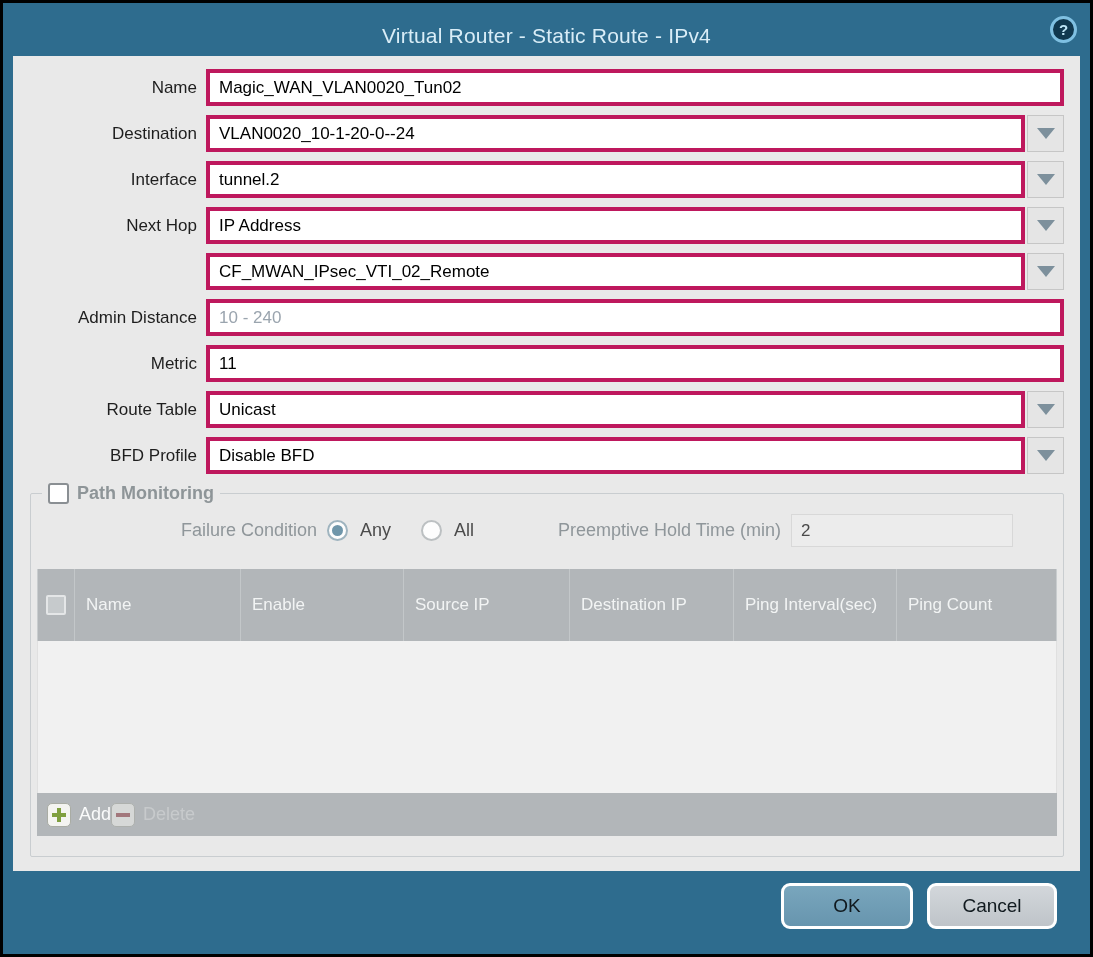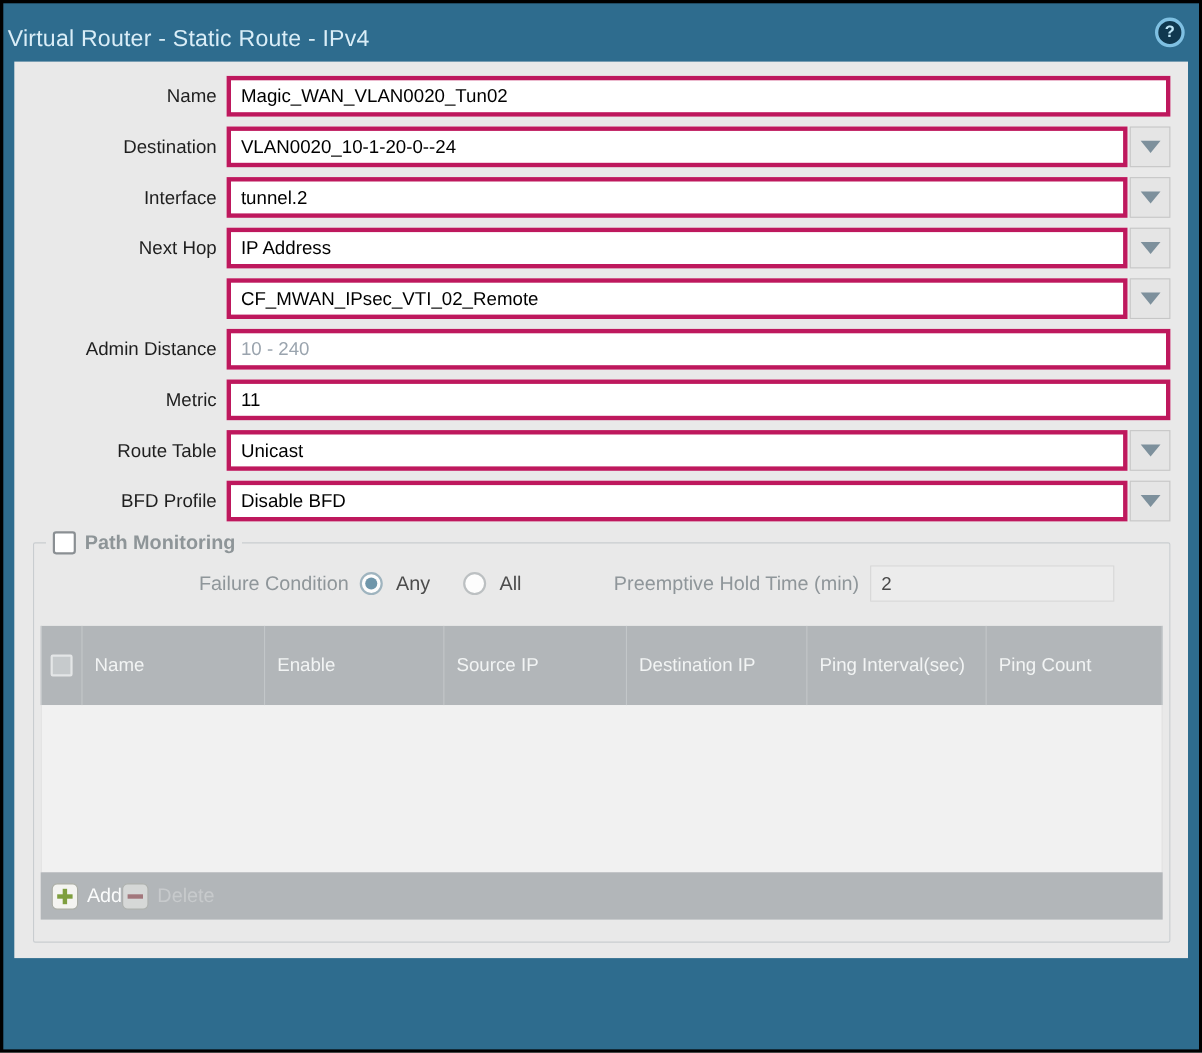--- a/index.html
+++ b/index.html
@@ -10,21 +10,21 @@
     position:relative;
     overflow:hidden;
   }
   .dialog {
     position:absolute; left:3px; top:3px; right:3px; bottom:3px;
     background:#2e6c8e;
   }
   
   .titlebar {
     height:66px; display:flex; align-items:center;
-    padding:0 4px; position:relative;
+    padding:0 4px; position:relative;justify-content:center;
   }
   .titlebar .title {
     color:#d9edf7; font-size:21px; letter-spacing:.2px;
   }
   .help-btn {
     position:absolute; right:13px; top:13px;
     width:27px; height:27px; border-radius:50%;
     background:#10384f;
     border:3px solid #7fc0e2;
     color:#bfe6f7; font-size:15px; font-weight:bold;
@@ -294,14 +294,18 @@
           <div class="tbl-btn disabled">
             <div class="icon-sq minus"></div>
             <span class="del-label">Delete</span>
           </div>
         </div>
       </div>
     </fieldset>
 
   </div>
 
+  <div class="footer">
+    <div class="btn ok">OK</div>
+    <div class="btn cancel">Cancel</div>
+  </div>
 
 </div>
 
 </body></html>

